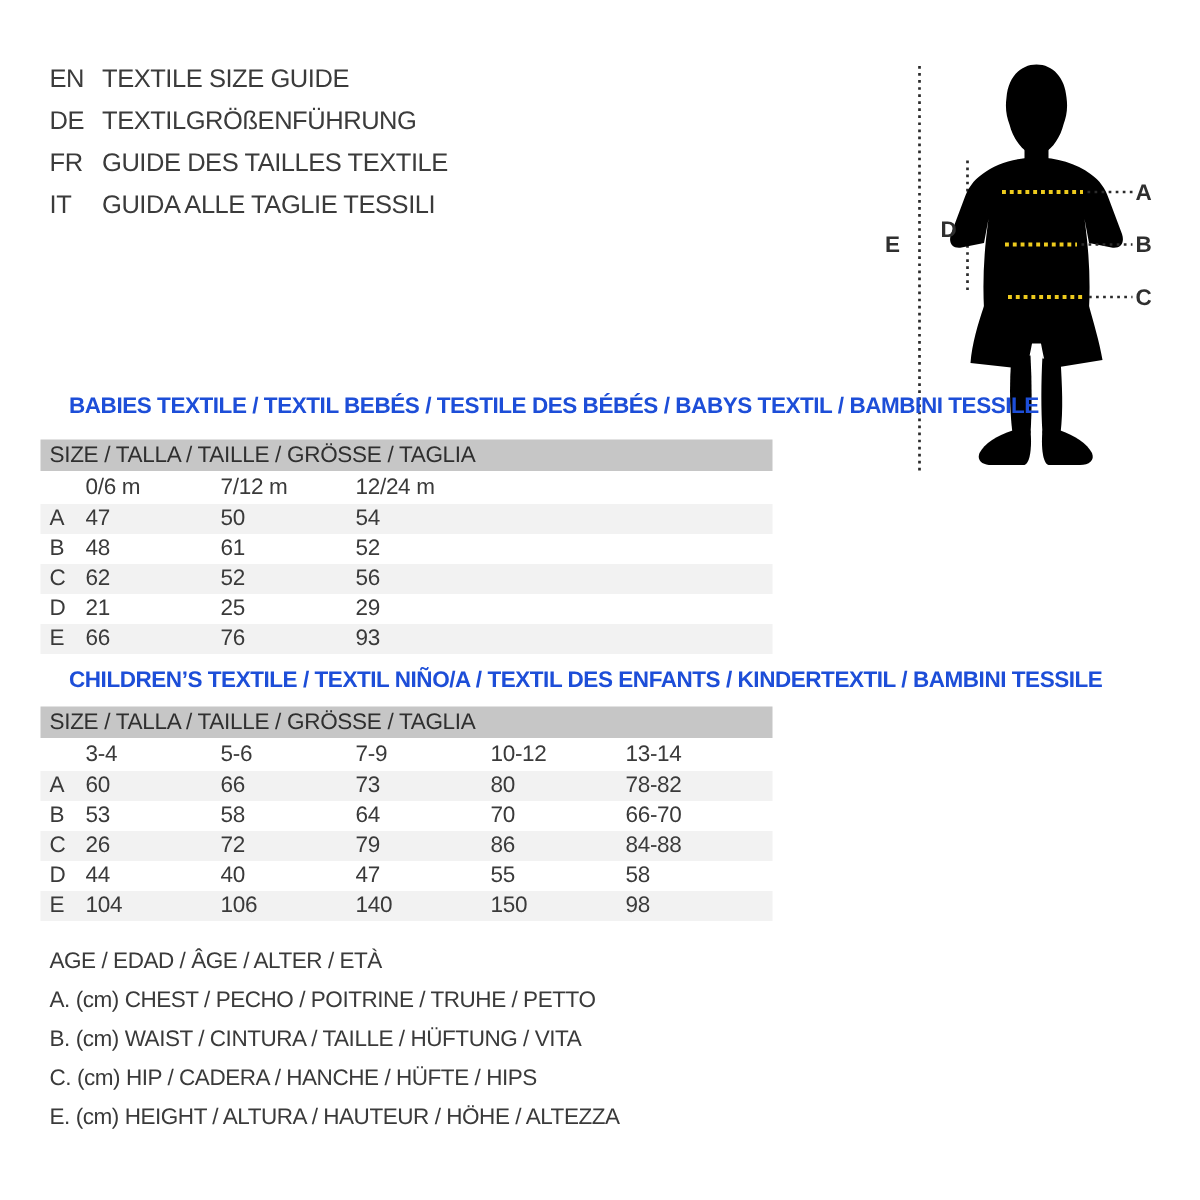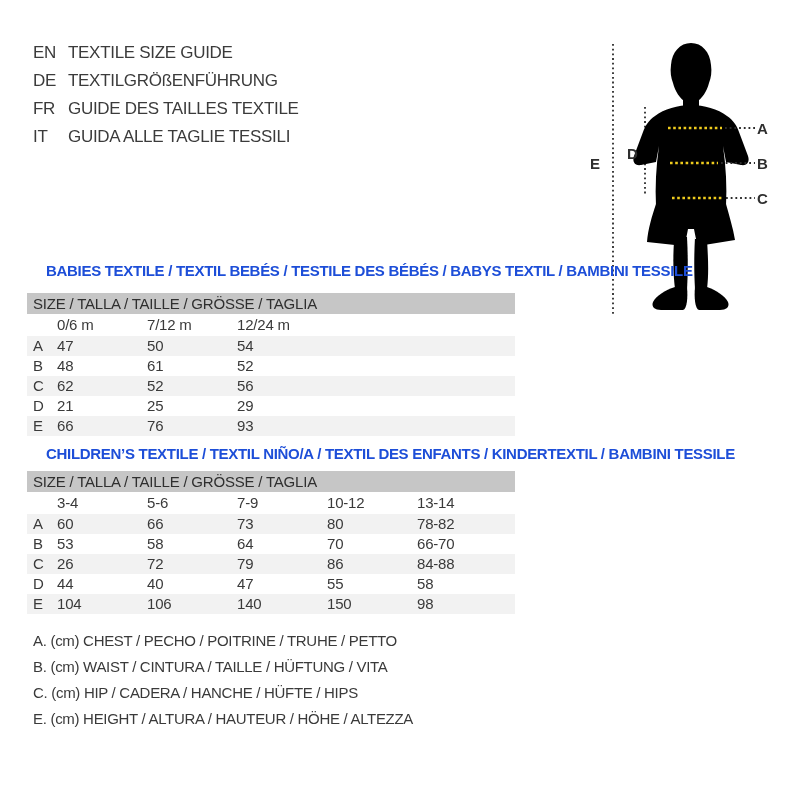--- a/index.html
+++ b/index.html
@@ -193,19 +193,20 @@
       <span class="cell-c">104</span>
       <span class="cell-c">106</span>
       <span class="cell-c">140</span>
       <span class="cell-c">150</span>
       <span class="cell-c">98</span>
       <span></span>
     </div>
   </div>
 
   <div class="legend">
+    <div class="legend-line">AGE / EDAD / ÂGE / ALTER / ETÀ</div>
     <div class="legend-line">A. (cm) CHEST / PECHO / POITRINE / TRUHE / PETTO</div>
     <div class="legend-line">B. (cm) WAIST / CINTURA / TAILLE / HÜFTUNG / VITA</div>
     <div class="legend-line">C. (cm) HIP / CADERA / HANCHE / HÜFTE / HIPS</div>
     <div class="legend-line">E. (cm) HEIGHT / ALTURA / HAUTEUR / HÖHE / ALTEZZA</div>
   </div>
 
 </div>
 
 </body></html>

